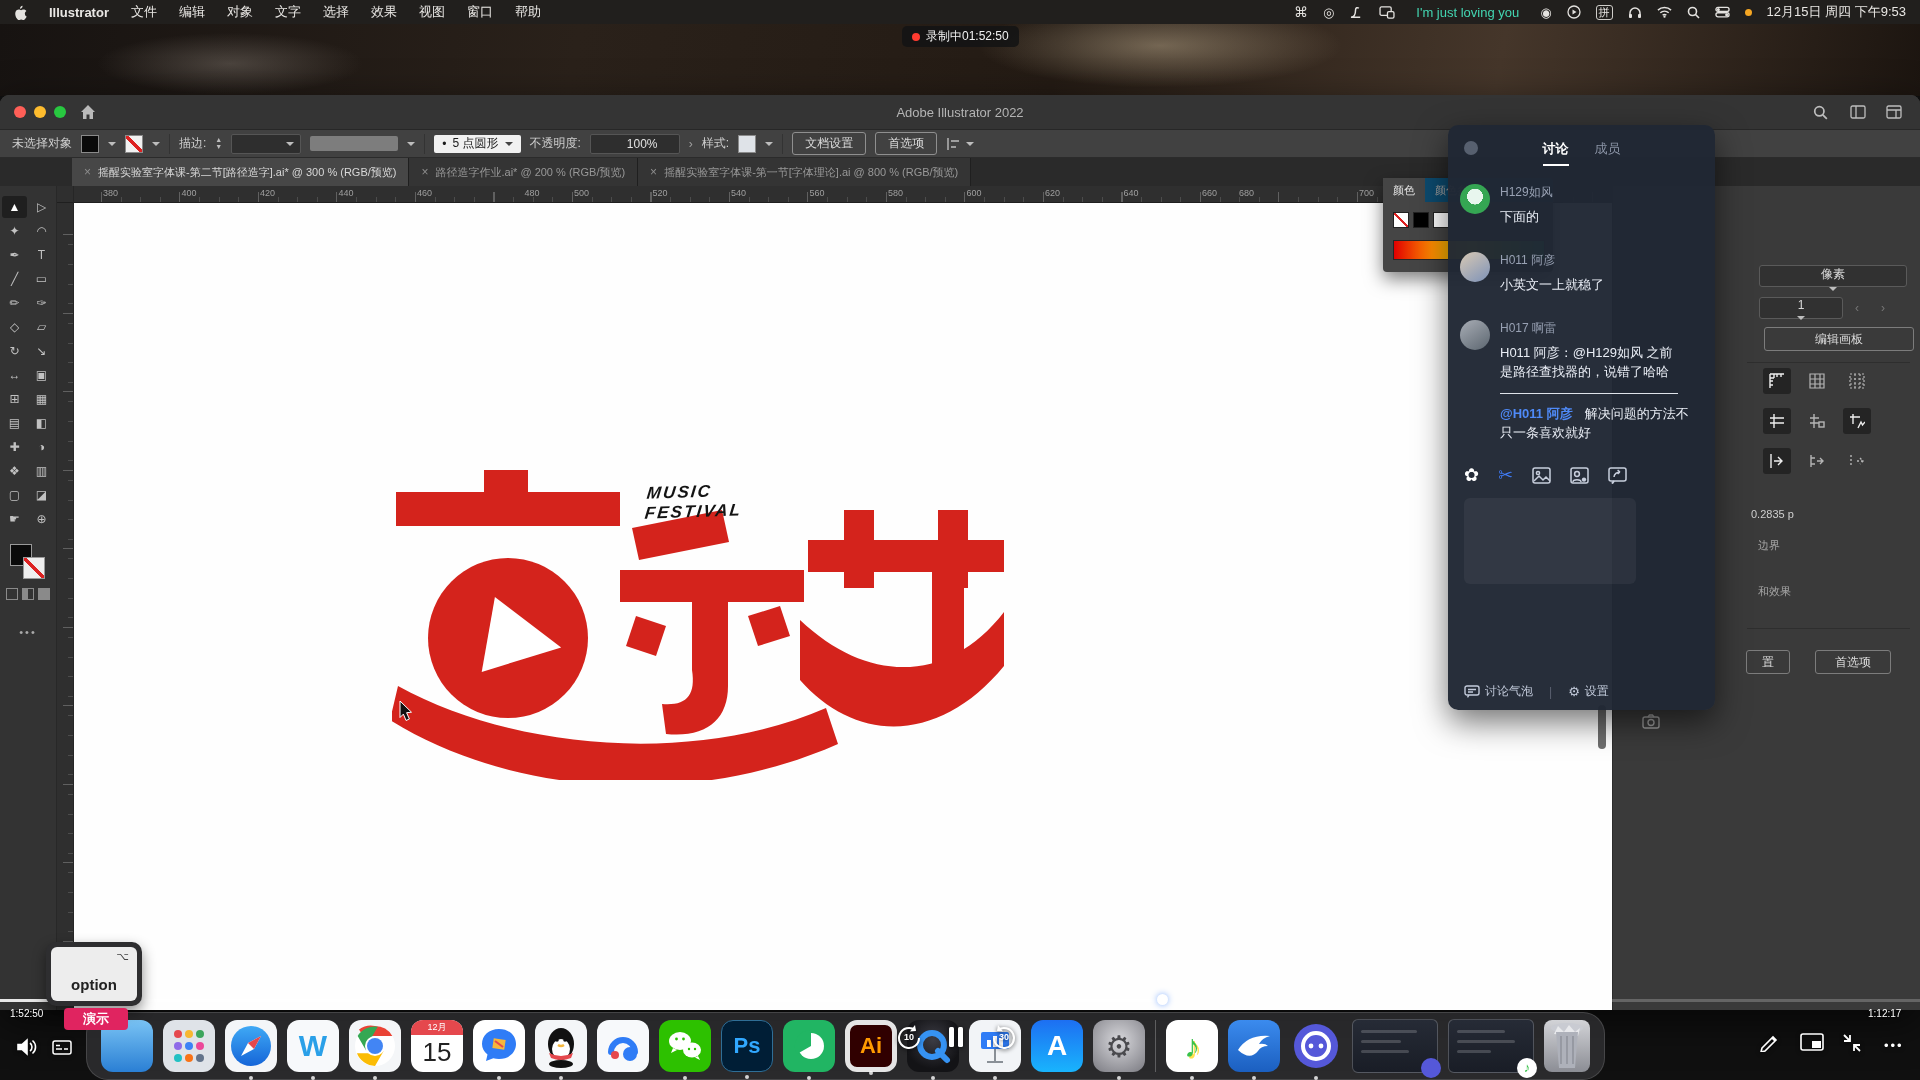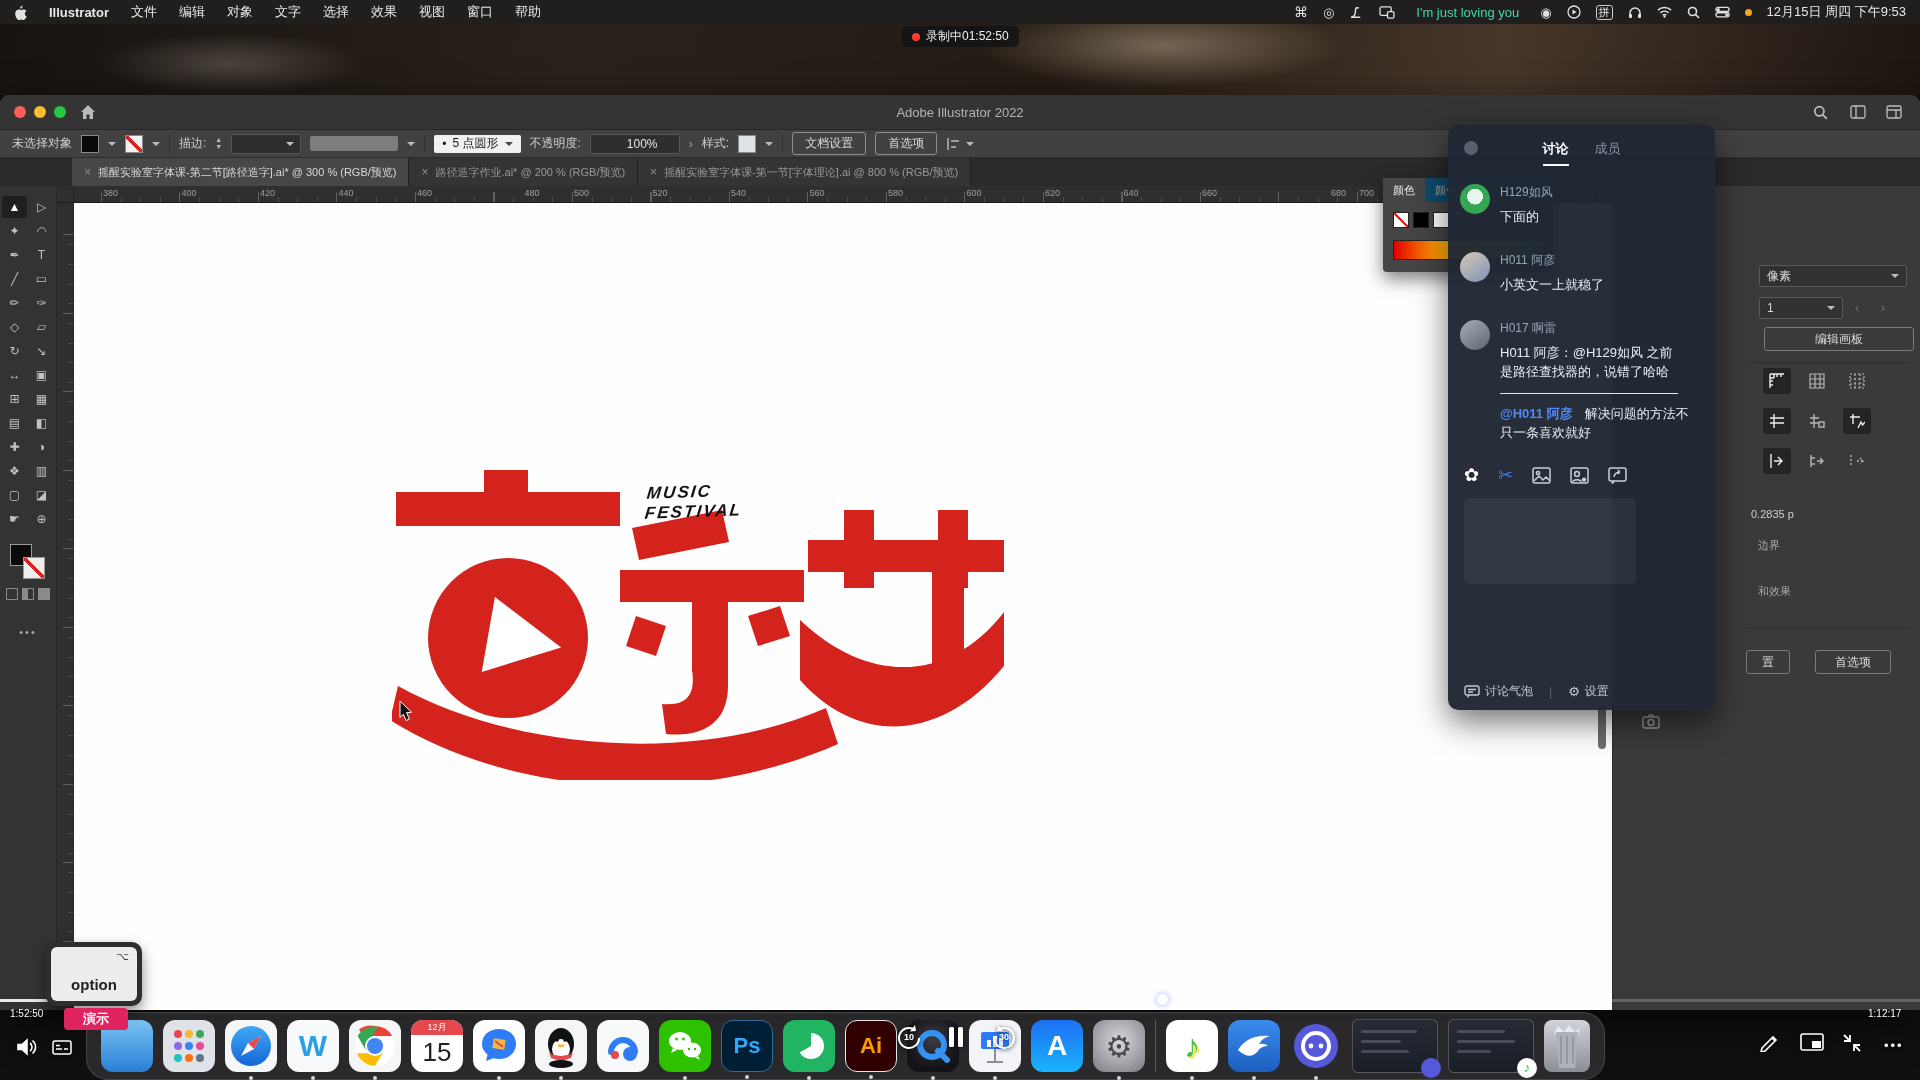--- a/index.html
+++ b/index.html
@@ -89,21 +89,21 @@
   #vruler{left:57px;top:17px;width:17px;height:807px;background:#2f2f2f;border-right:1px solid #262626;box-sizing:border-box;
     background-image:repeating-linear-gradient(0deg,#606060 0 1px,transparent 1px 78.5px),
                      repeating-linear-gradient(0deg,#4c4c4c 0 1px,transparent 1px 19.625px);
     background-size:10px 100%,5px 100%;background-position:right 10px,right 40px;background-repeat:no-repeat;}
   #canvas{left:74px;top:17px;width:1538px;height:807px;background:#fefefe;}
   #vscroll{left:1598px;top:519px;width:8px;height:44px;background:#6d6d6d;border-radius:4px;}
 
   
   #rightpanel{left:1612px;top:0;width:308px;height:824px;background:#3a3a3a;border-left:1px solid #2c2c2c;box-sizing:border-box;color:#d9d9d9;}
   .rp-select{position:absolute;height:22px;background:#313131;border:1px solid #5a5a5a;border-radius:3px;
-     display:flex;align-items:center;justify-content:space-between;padding:0 7px;font-size:12px;box-sizing:border-box;}
+     display:flex;align-items:center;justify-content:space-between;padding:0 7px;font-size:12px;box-sizing:border-box;flex-direction:column;}
   .rp-btn{position:absolute;height:24px;border:1px solid #7c7c7c;border-radius:3px;display:flex;align-items:center;
      justify-content:center;font-size:12px;color:#ddd;box-sizing:border-box;}
   .rp-arrow{position:absolute;color:#767676;font-size:12px;}
   .rp-iconbtn{position:absolute;width:28px;height:26px;border-radius:3px;display:flex;align-items:center;justify-content:center;}
   .rp-iconbtn.on{background:#242424;}
   .rp-iconbtn svg{stroke:#b5b5b5;}
   .rp-iconbtn.on svg{stroke:#eee;}
   .rp-text{position:absolute;font-size:11px;color:#cfcfcf;}
   .rp-dim{color:#a5a5a5;}
   .rp-sep{position:absolute;height:1px;background:#2e2e2e;left:134px;right:10px;}
@@ -410,21 +410,21 @@
           <span class="rnum" style="left: 421.5px; margin-left: 29px;">480</span>
           <span class="rnum" style="left: 500px;">500</span>
           <span class="rnum" style="left: 578.5px;">520</span>
           <span class="rnum" style="left: 657px;">540</span>
           <span class="rnum" style="left: 735.5px;">560</span>
           <span class="rnum" style="left: 814px;">580</span>
           <span class="rnum" style="left: 892.5px;">600</span>
           <span class="rnum" style="left: 971px;">620</span>
           <span class="rnum" style="left: 1049.5px;">640</span>
           <span class="rnum" style="left: 1128px;">660</span>
-          <span class="rnum" style="left: 1257px;">680</span>
+          <span class="rnum" style="left: 1165px;">680</span>
           <span class="rnum" style="left: 1285px;">700</span>
         </div>
       <div id="vruler" class="abs"></div>
 
       <div id="canvas" class="abs"></div>
       <div id="vscroll" class="abs"></div>
 
       <div id="rightpanel" class="abs">
         <div class="rp-select" style="left:146px;top:79px;width:148px;">
           <span>像素</span>
@@ -709,21 +709,21 @@
     </div>
     <div class="dk run dk-letter" style="background:#001e36;border:1px solid #2f6e96;color:#31a8ff;font-size:22px;box-sizing:border-box;">
         <span>Ps</span>
       </div>
     <div class="dk run" style="background:#21b563;">
       <svg width="52" height="52" viewBox="0 0 52 52">
           <circle cx="28" cy="26" r="13" fill="#fff"></circle>
           <path d="M28,26 L28,10 A16,16 0 0 0 14,34 z" fill="#21b563"></path>
         </svg>
     </div>
-    <div class="dk run dk-letter" style="background:#300000;border:1px solid #e5e5e5;color:#ff9a00;font-size:22px;box-sizing:border-box;">
+    <div class="dk run dk-letter" style="background:#300000;border:5px solid #e5e5e5;color:#ff9a00;font-size:22px;box-sizing:border-box;">
         <span>Ai</span>
       </div>
     <div class="dk run" style="background:radial-gradient(circle at 50% 38%,#3c3c44,#131316 70%);">
       <svg width="52" height="52" viewBox="0 0 52 52" fill="none">
           <circle cx="25" cy="25" r="12" stroke="#3693f3" stroke-width="6"></circle>
           <path d="M31,31 L40,40" stroke="#3693f3" stroke-width="6" stroke-linecap="round"></path>
         </svg>
     </div>
     <div class="dk run" style="background:#f2f4f7;">
       <svg width="52" height="52" viewBox="0 0 52 52">

